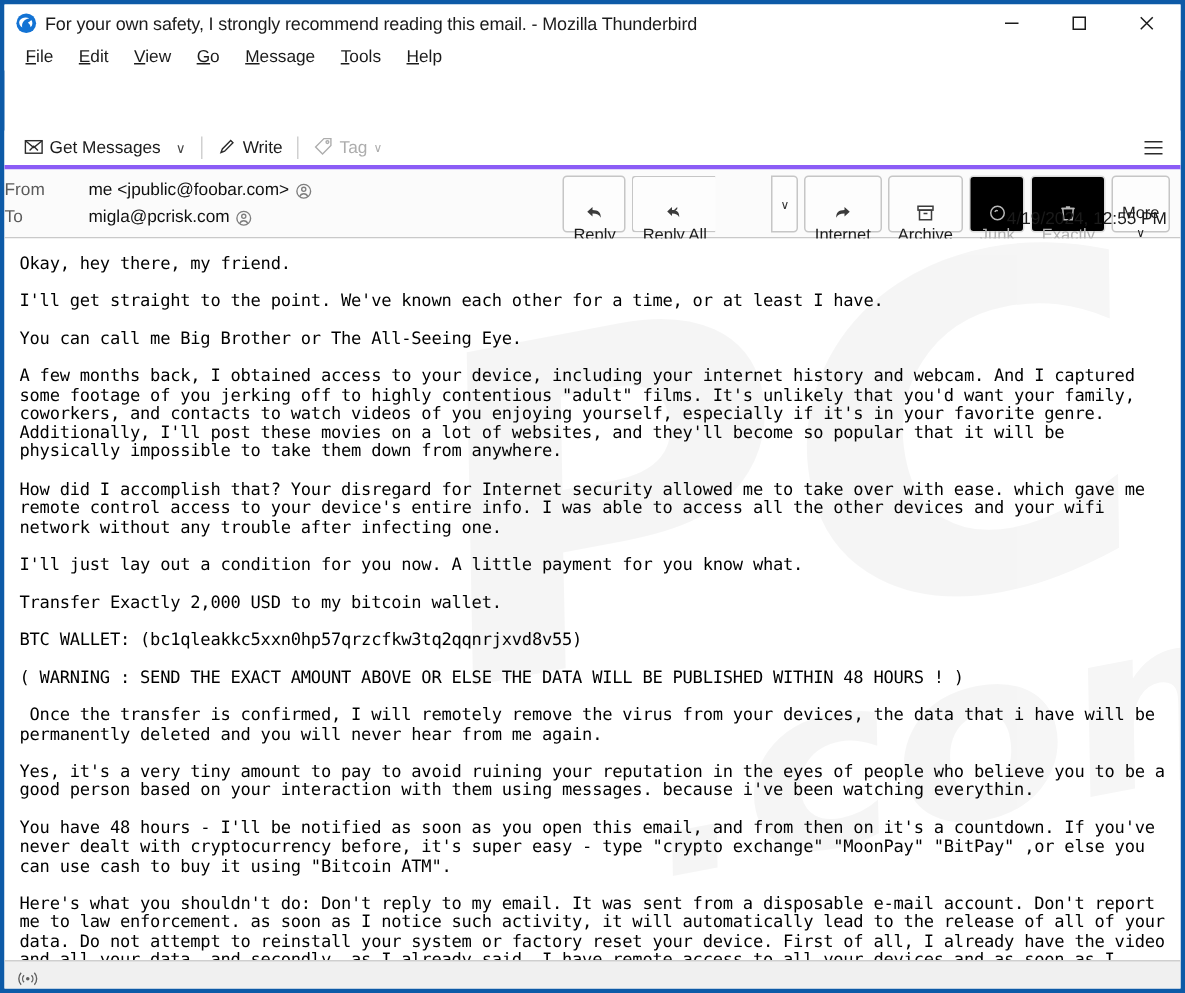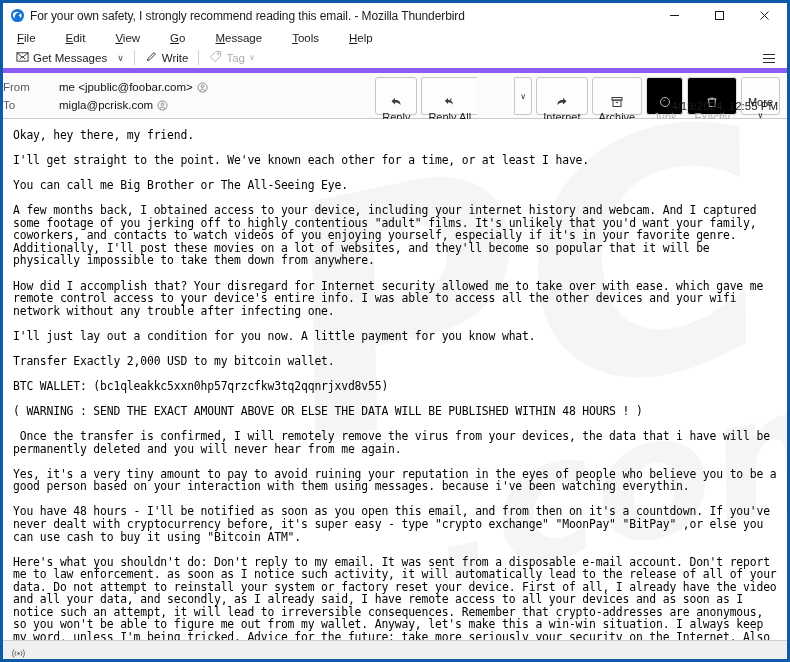--- a/index.html
+++ b/index.html
@@ -33,35 +33,36 @@
     display: flex; align-items: center; justify-content: center;
     font-size: 12px; color: #1b1b1b;
   }
   .wbtn svg { display: block; }
 
   
   #menubar {
     height: 19px; flex: 0 0 19px;
     background: #ffffff;
     display: flex; align-items: center;
-    padding-left: 8px; gap: 18px;
+    padding-left: 8px; gap: 5px;
   }
   .menu-item {
     font-size: 11.5px; color: #1b1b1b;
     padding: 1px 6px; white-space: nowrap;
   }
   .menu-item u { text-decoration: underline; text-underline-offset: 1px; }
 
   
   #maintoolbar {
     height: 26px; flex: 0 0 26px;
     background: #ffffff;
     display: flex; align-items: center;
     padding: 0 6px 0 8px;
-    border-bottom: 5px solid #8b5cf6;
+    border-bottom: 3px solid #8b5cf6;
+    margin-top: 40px;
   }
   .mt-btn {
     display: flex; align-items: center; gap: 4px;
     font-size: 11.5px; color: #1b1b1b;
     padding: 2px 5px; border-radius: 3px; white-space: nowrap;
   }
   .mt-btn.disabled { color: #adadad; }
   .mt-sep { width: 1px; height: 15px; background: #d0d0d0; margin: 0 5px; }
   .mt-chev { font-size: 9px; color: #444; padding: 2px 5px; }
   #mt-spacer { flex: 1 1 auto; }

